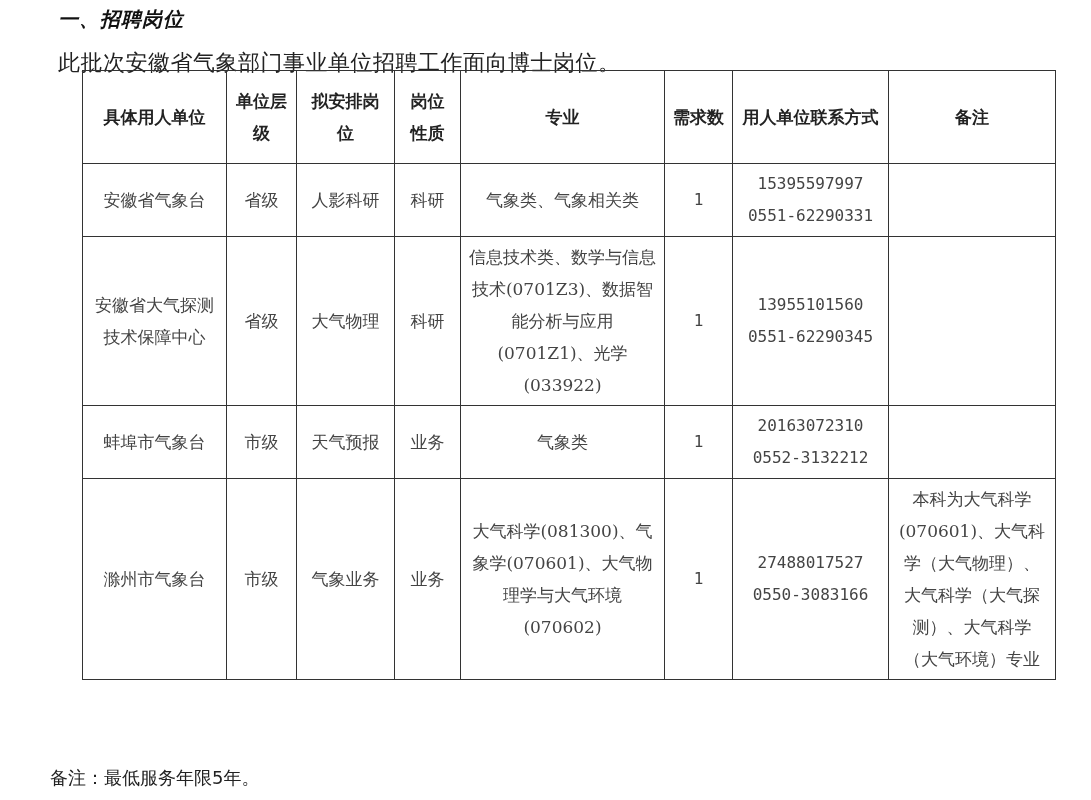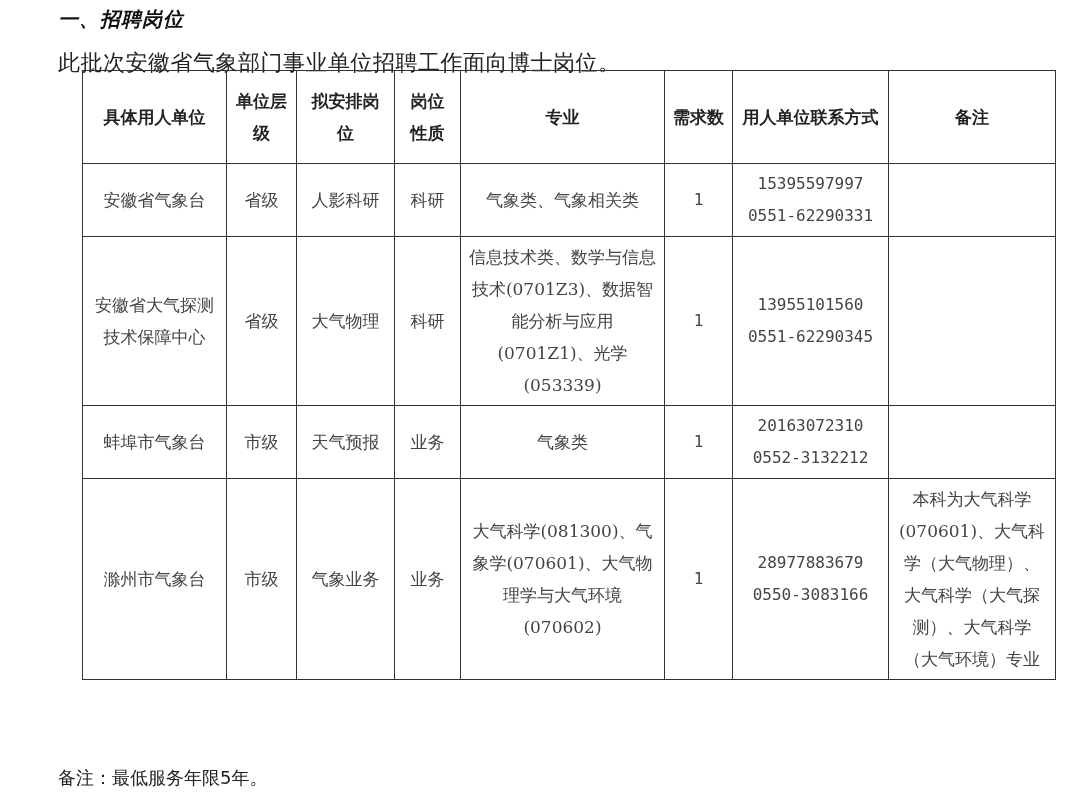--- a/index.html
+++ b/index.html
@@ -1,19 +1,19 @@
 <!DOCTYPE html>
 <html><head>
   <meta charset="utf-8">
   <style>
     html, body { margin: 0; padding: 0; background: #ffffff; }
     body { width: 1091px; height: 800px; position: relative; overflow: hidden; color: #222; }
     .heading { position: absolute; left: 58px; top: 6px; font-family: "DejaVu Sans", sans-serif; font-weight: bold; font-size: 20px; color: #111; letter-spacing: 1px; font-style: italic; }
     .intro { position: absolute; left: 58px; top: 48px; font-family: Liberation Mono, monospace; font-size: 22px; color: #222; letter-spacing: 0.5px; }
-    .footnote { position: absolute; left: 58px; top: 766px; font-family: "DejaVu Sans", sans-serif; font-size: 18px; color: #222; }
+    .footnote { position: absolute; left: 50px; top: 766px; font-family: "DejaVu Sans", sans-serif; font-size: 18px; color: #222; }
     table.jobs { position: absolute; left: 74px; top: 70px; width: 973px; border-collapse: collapse; table-layout: fixed; font-family: "DejaVu Serif", serif; font-size: 17px; color: #444; margin-left: 8px; }
     table.jobs th, table.jobs td { border: 1.5px solid #333; text-align: center; vertical-align: middle; padding: 4px 8px; line-height: 32px; }
     table.jobs th { font-weight: bold; color: #222; height: 84px; }
     .num { font-family: "DejaVu Sans Mono", monospace; font-size: 16px; }
     td.note { text-align: center; }
     .line { display: block; }
   </style>
 </head>
 <body>
 
@@ -55,21 +55,21 @@
         <span class="line">15395597997</span>
         <span class="line">0551-62290331</span>
       </td>
       <td></td>
     </tr>
     <tr style="height:161px">
       <td>安徽省大气探测技术保障中心</td>
       <td>省级</td>
       <td>大气物理</td>
       <td>科研</td>
-      <td>信息技术类、数学与信息技术(0701Z3)、数据智能分析与应用(0701Z1)、光学(053339)</td>
+      <td>信息技术类、数学与信息技术(0701Z3)、数据智能分析与应用(0701Z1)、光学(033922)</td>
       <td class="num">1</td>
       <td class="num">
         <span class="line">13955101560</span>
         <span class="line">0551-62290345</span>
       </td>
       <td></td>
     </tr>
     <tr style="height:71px">
       <td>蚌埠市气象台</td>
       <td>市级</td>
@@ -84,21 +84,21 @@
       <td></td>
     </tr>
     <tr style="height:194px">
       <td>滁州市气象台</td>
       <td>市级</td>
       <td>气象业务</td>
       <td>业务</td>
       <td>大气科学(081300)、气象学(070601)、大气物理学与大气环境(070602)</td>
       <td class="num">1</td>
       <td class="num">
-        <span class="line">28977883679</span>
+        <span class="line">27488017527</span>
         <span class="line">0550-3083166</span>
       </td>
       <td class="note">本科为大气科学(070601)、大气科学（大气物理）、大气科学（大气探测）、大气科学（大气环境）专业</td>
     </tr>
   </tbody>
 </table>
 
 <div class="footnote">备注：最低服务年限5年。</div>
 
 </body></html>

